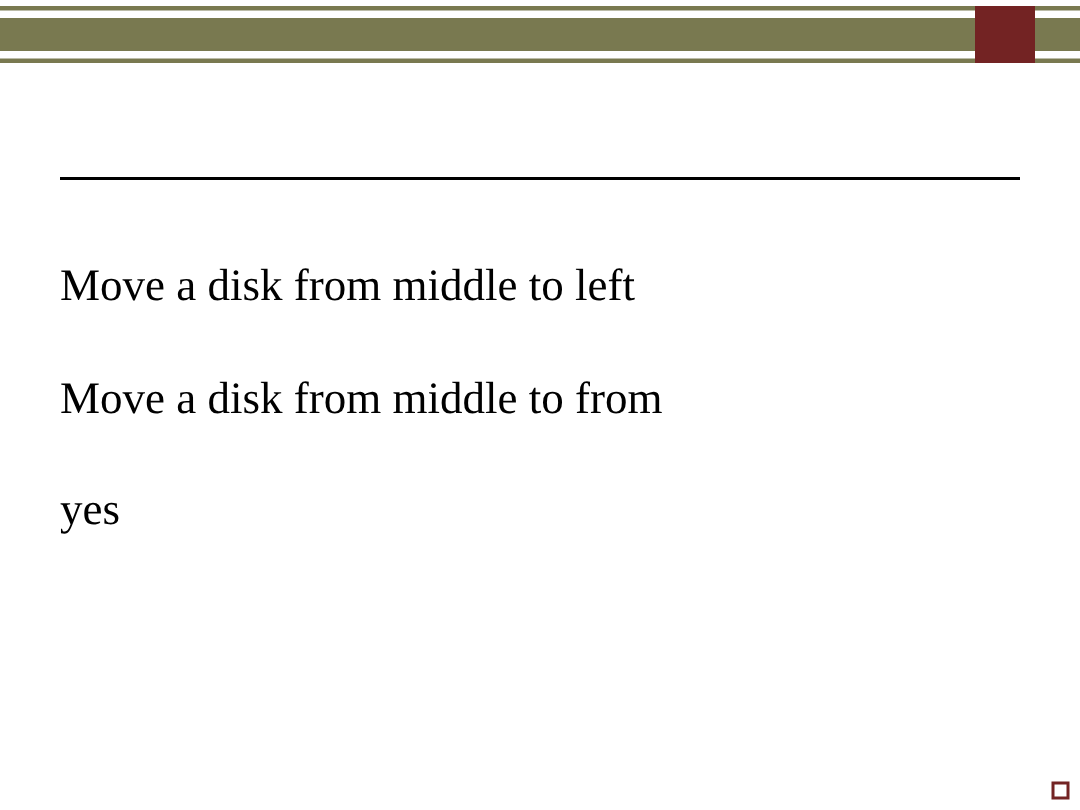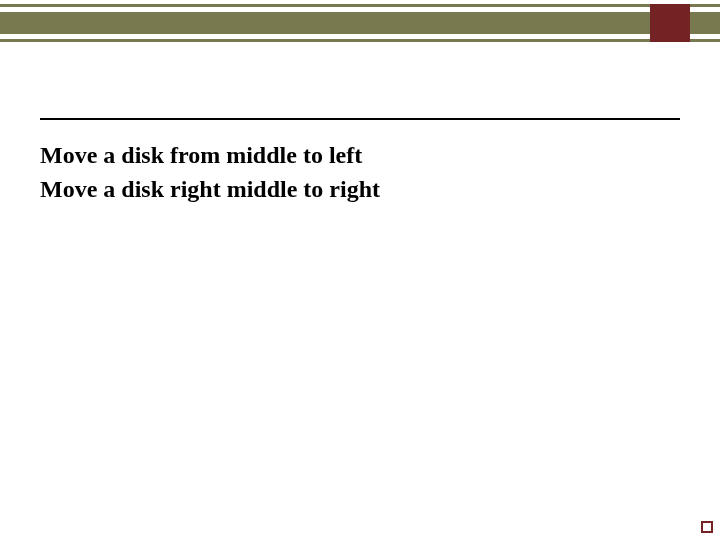--- a/index.html
+++ b/index.html
@@ -55,24 +55,25 @@
       height: 0;
       border-bottom: 2px solid #000000;
     }
     .content {
       position: absolute;
       top: 138px;
       left: 40px;
       right: 40px;
     }
     .line {
-      font-size: 24px;
+      font-size: 30px;
       line-height: 1.42;
       color: #000000;
-      font-weight: 700;
+      font-weight: 400;
+      margin-top: 32px;
     }
     .end-square {
       position: absolute;
       right: 7px;
       bottom: 7px;
       width: 12px;
       height: 12px;
       border: 2px solid #732323;
       background: transparent;
     }
@@ -82,16 +83,17 @@
 
 <div class="slide">
   <div class="top-band">
     <div class="stripe1"></div>
     <div class="stripe2"></div>
     <div class="accent"></div>
   </div>
   <div class="title-rule"></div>
   <div class="content">
     <div class="line">Move a disk from middle to left</div>
-    <div class="line">Move a disk right middle to right</div>
+    <div class="line">Move a disk from middle to from</div>
+    <div class="line">yes</div>
   </div>
   <div class="end-square"></div>
 </div>
 
 </body></html>

